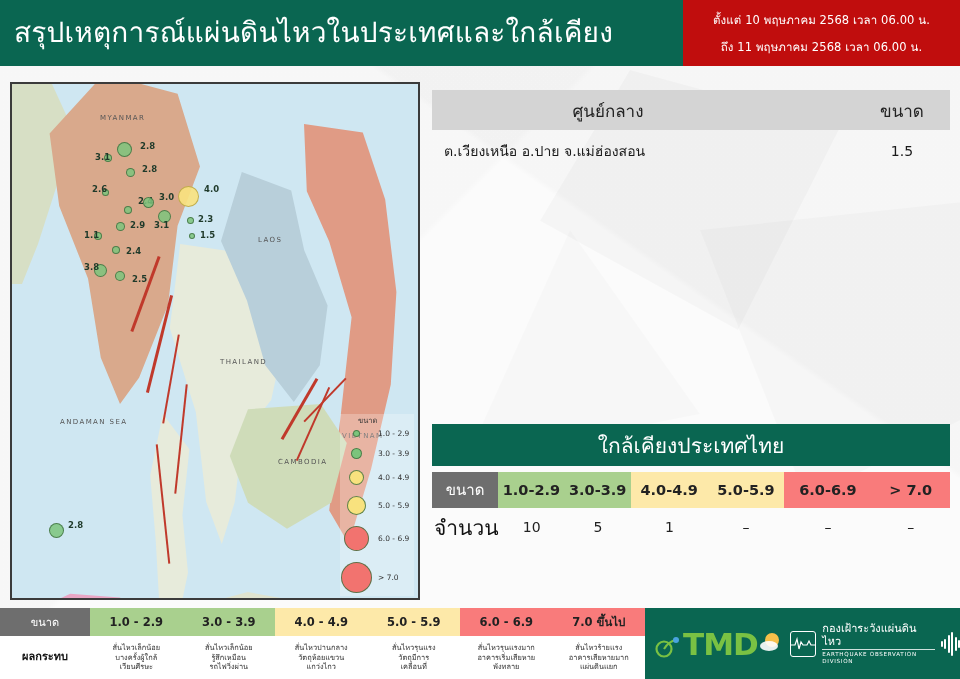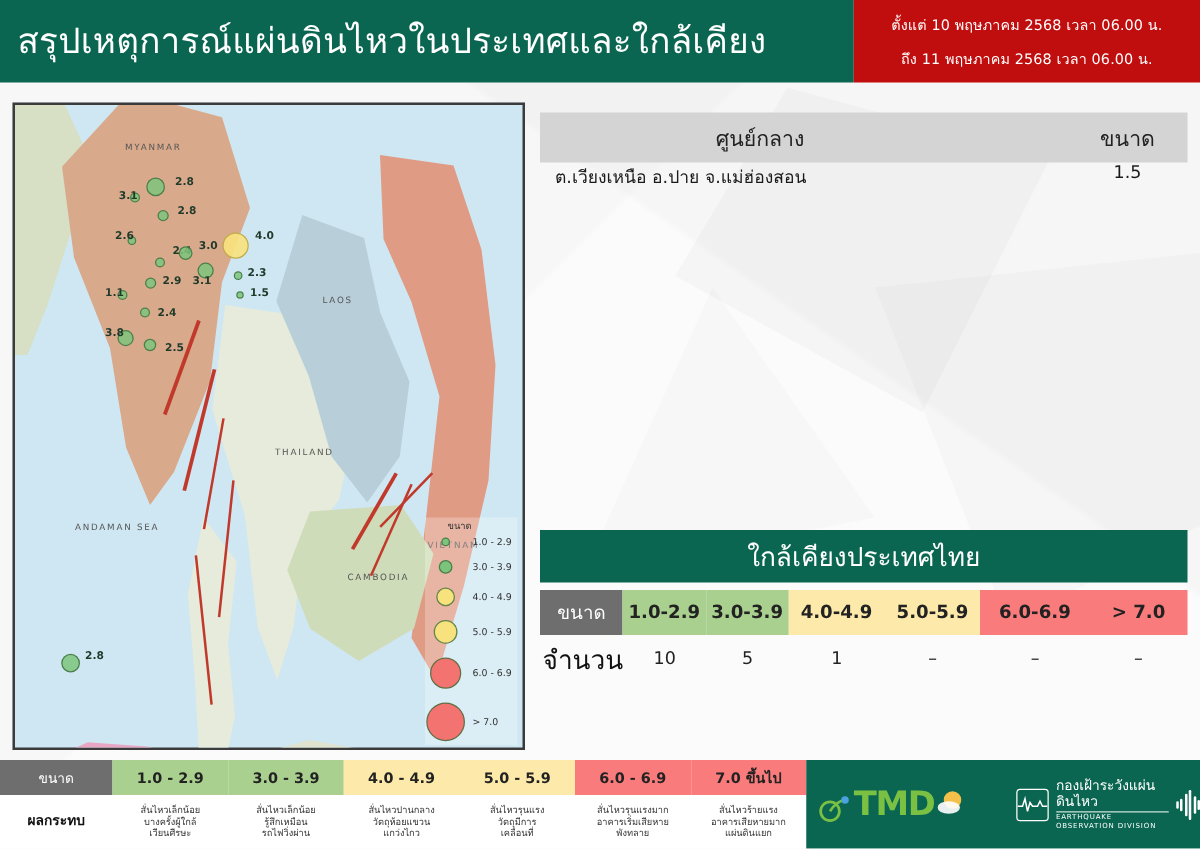--- a/index.html
+++ b/index.html
@@ -129,21 +129,21 @@
     color: #ffffff; font-size: 21px;
   }
   .tbl-subhead {
     height: 40px; background: #d4d4d4;
     display: flex; align-items: center;
     font-size: 17px; color: #222;
   }
   .tbl-subhead .c1 { flex: 1; text-align: center; padding-right: 70px; }
   .tbl-subhead .c2 { width: 96px; text-align: center; }
   .tbl-row {
-    height: 42px; display: flex; align-items: flex-start;
+    height: 42px; display: flex; align-items: center;
     font-size: 14px; color: #1a1a1a;
   }
   .tbl-row .c1 { flex: 1; padding-left: 12px; }
   .tbl-row .c2 { width: 96px; text-align: center; }
 
   
   #mag-grid { display: flex; height: 36px; margin-top: 6px; }
   #mag-grid .cell {
     display: flex; align-items: center; justify-content: center;
     font-size: 14.5px; color: #222; font-weight: bold;
@@ -164,22 +164,22 @@
   .lg-cell { display: flex; align-items: center; justify-content: center; text-align: center; }
   .lg-rowA .lg-cell { font-size: 11.5px; font-weight: bold; color: #222; }
   .lg-rowA .hdr { background: #6e6e6e; color: #fff; font-weight: normal; font-size: 11px; }
   .lg-rowB .lg-cell { font-size: 7.4px; color: #333; line-height: 1.35; padding: 0 3px; }
   .lg-rowB .hdr { font-size: 11px; font-weight: bold; color: #111; }
   #legend-right {
     position: absolute; left: 645px; top: 0; width: 315px; height: 71px;
     background: #0a6651; display: flex; align-items: center; gap: 8px; padding-left: 10px;
   }
   #tmd-logo { display: flex; align-items: center; gap: 2px; }
-  #tmd-word { font-size: 27px; font-weight: bold; color: #7ac143; letter-spacing: -1px; }
-  #eq-div { display: flex; align-items: center; gap: 6px; margin-left: 33px; }
+  #tmd-word { font-size: 31px; font-weight: bold; color: #7ac143; letter-spacing: -1px; }
+  #eq-div { display: flex; align-items: center; gap: 6px; }
   #eq-box {
     width: 30px; height: 26px; border: 1.4px solid #ffffff; border-radius: 3px;
     display: flex; align-items: center; justify-content: center;
   }
   #eq-text { color: #ffffff; line-height: 1.15; }
   #eq-text .th { font-size: 11px; display: block; }
   #eq-text .en { font-size: 5.6px; letter-spacing: .7px; display: block; border-top: 1px solid rgba(255,255,255,.8); padding-top: 1px; margin-top: 1px;}
   #wave { display: flex; align-items: center; gap: 1.5px; height: 26px; }
   #wave i { display: block; width: 2px; background: #ffffff; border-radius: 1px; }
 </style>

